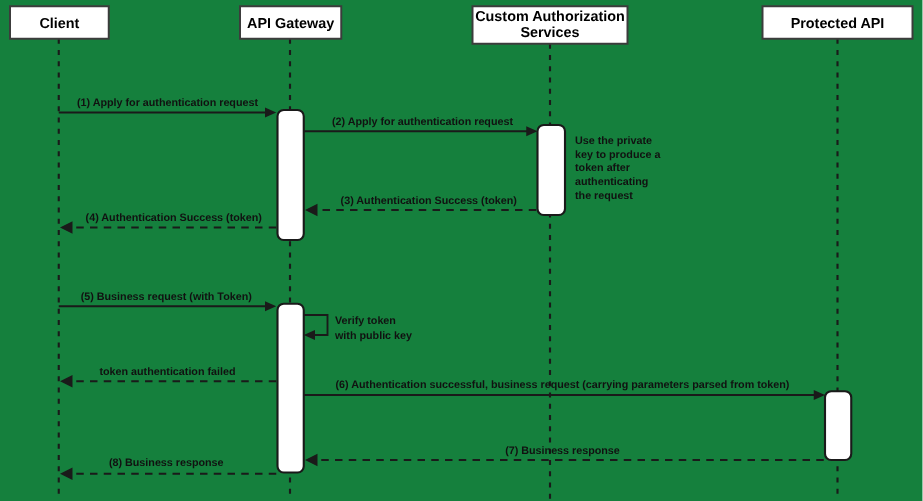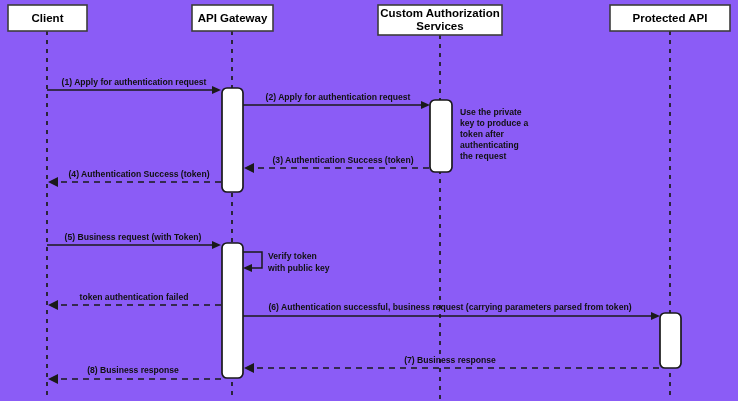--- a/index.html
+++ b/index.html
@@ -4,21 +4,21 @@
 <style>
   html,body{margin:0;padding:0;background:#ffffff;}
   body{
     font-family:"Liberation Sans", sans-serif;
     -webkit-font-smoothing:antialiased;
   }
   #diagram-root{
     position:relative;
     width:738px;
     height:401px;
-    background:#8b5cf6;
+    background:#15803d;
     overflow:hidden;
   }
   svg#seq{
     position:absolute;
     left:0; top:0;
     width:738px;
     height:401px;
   }
   .lifeline-box rect{
     fill:#ffffff;

